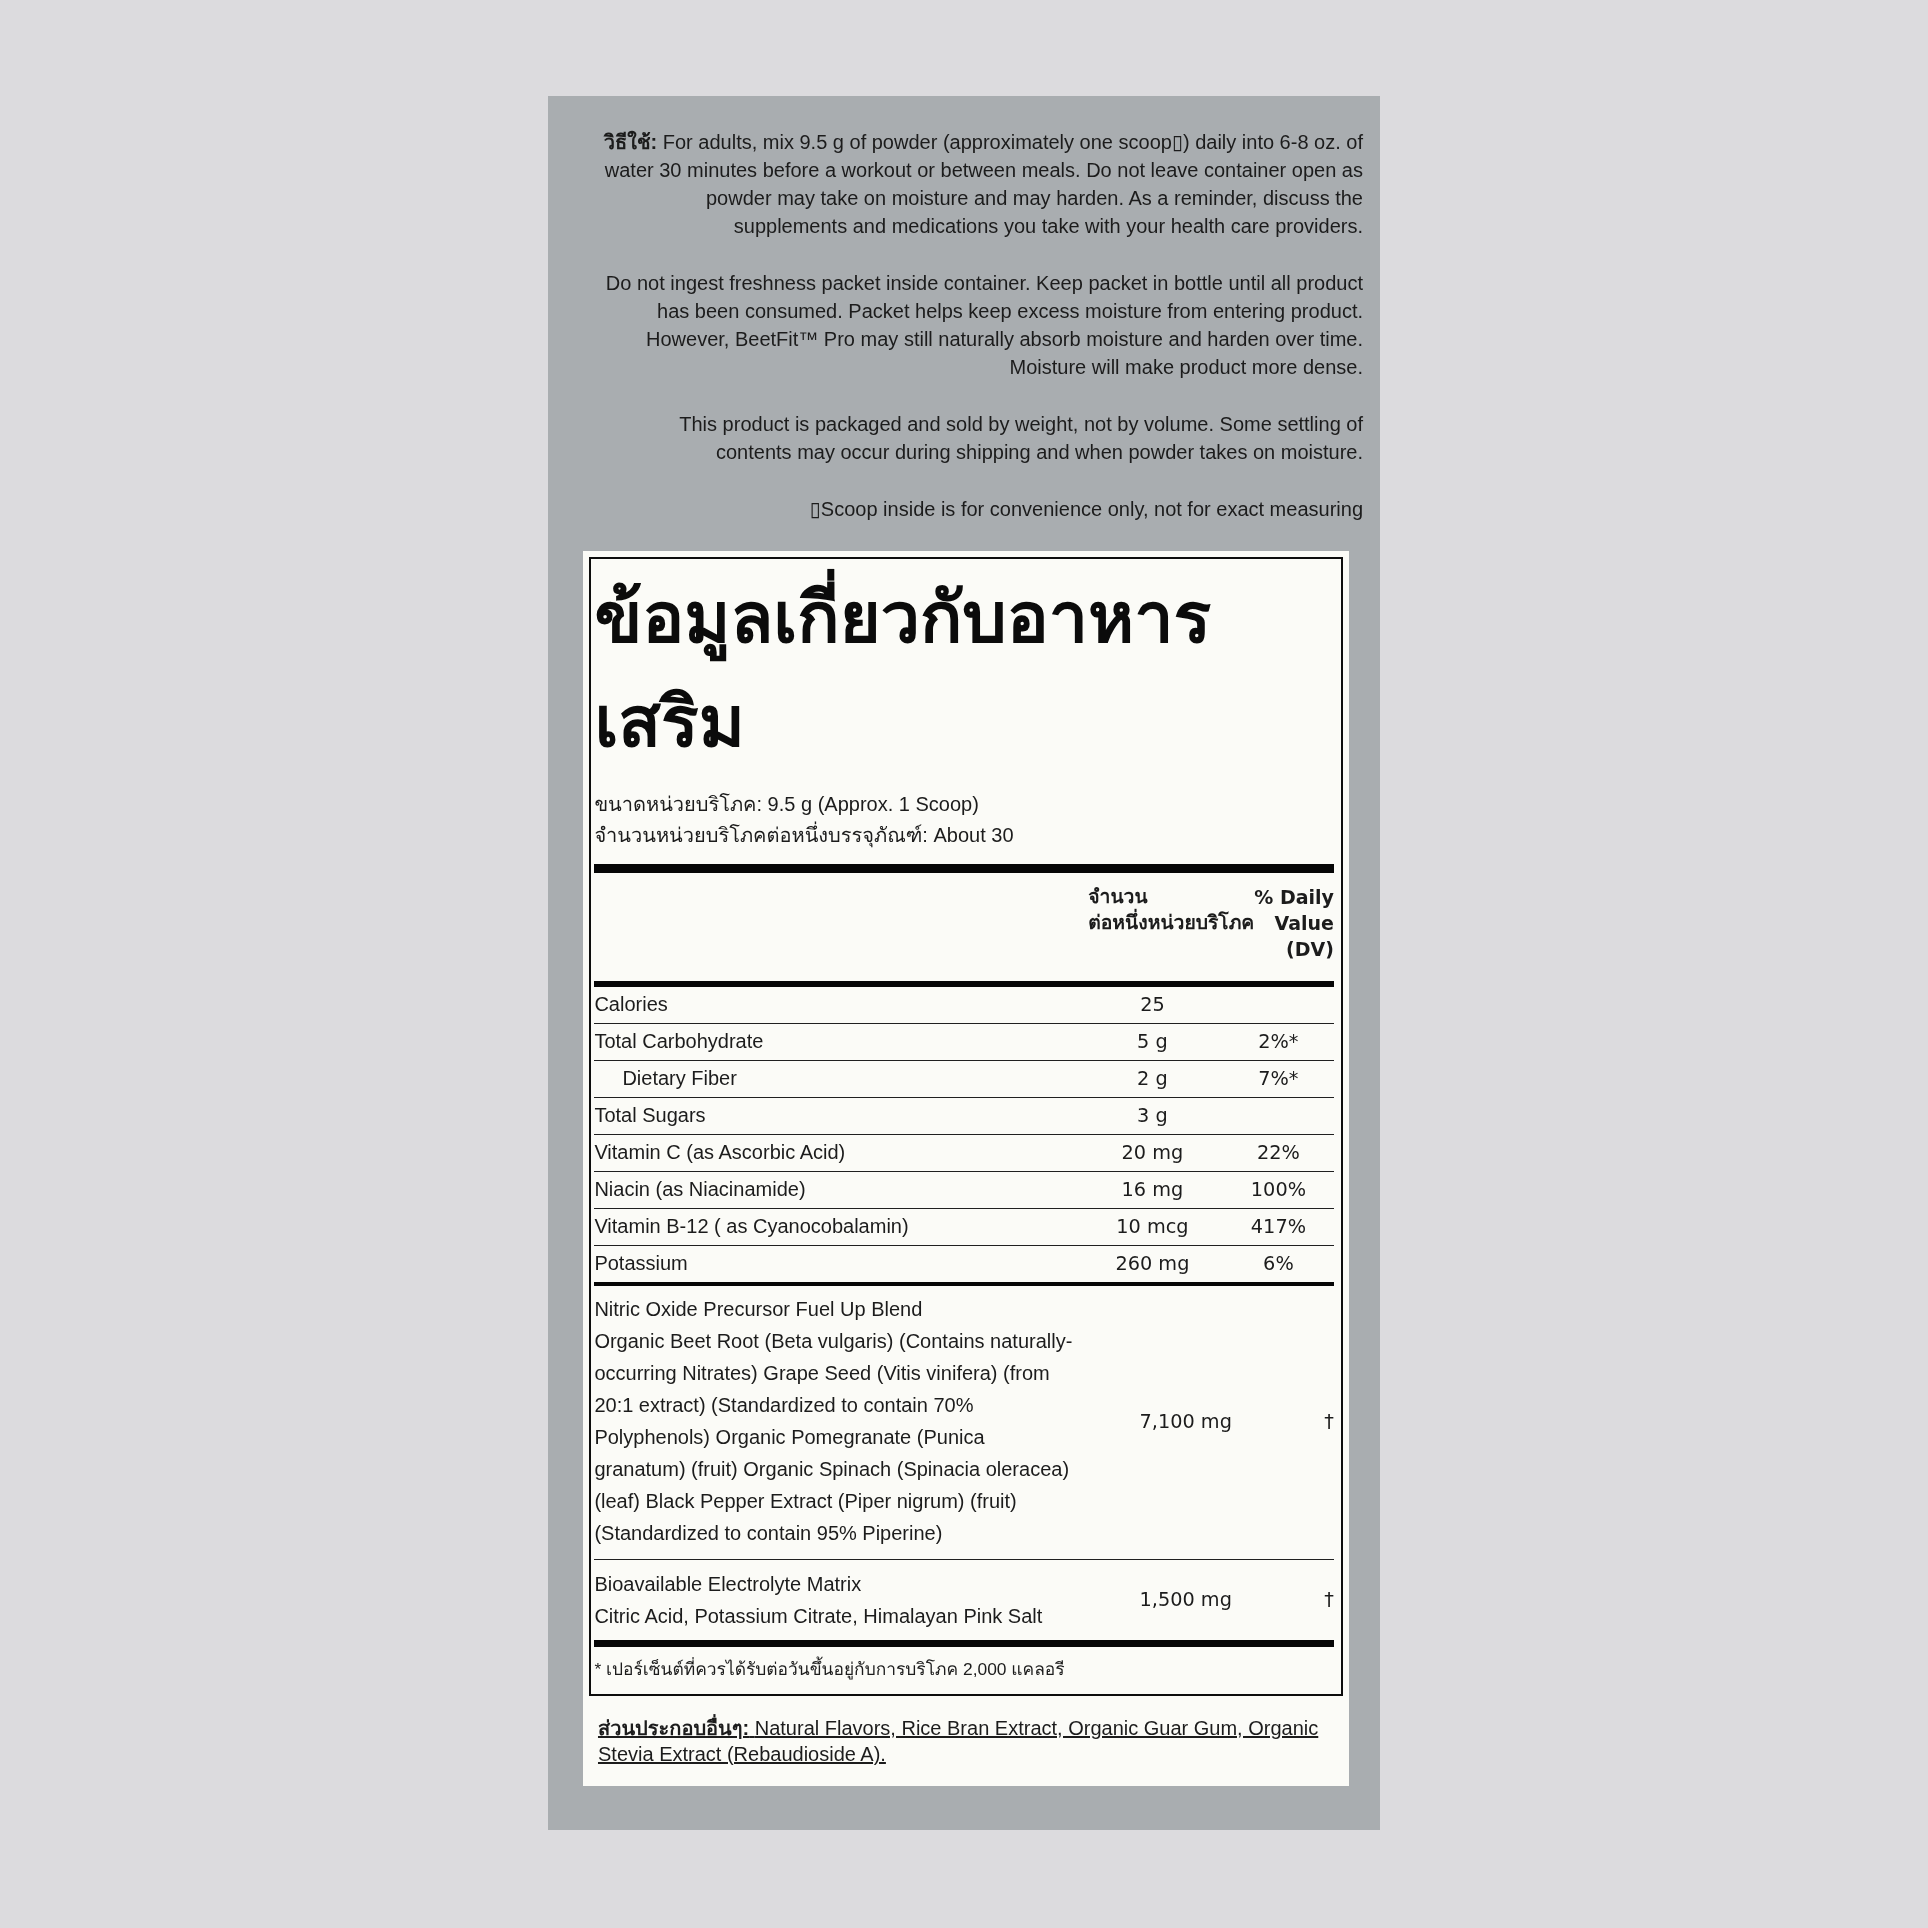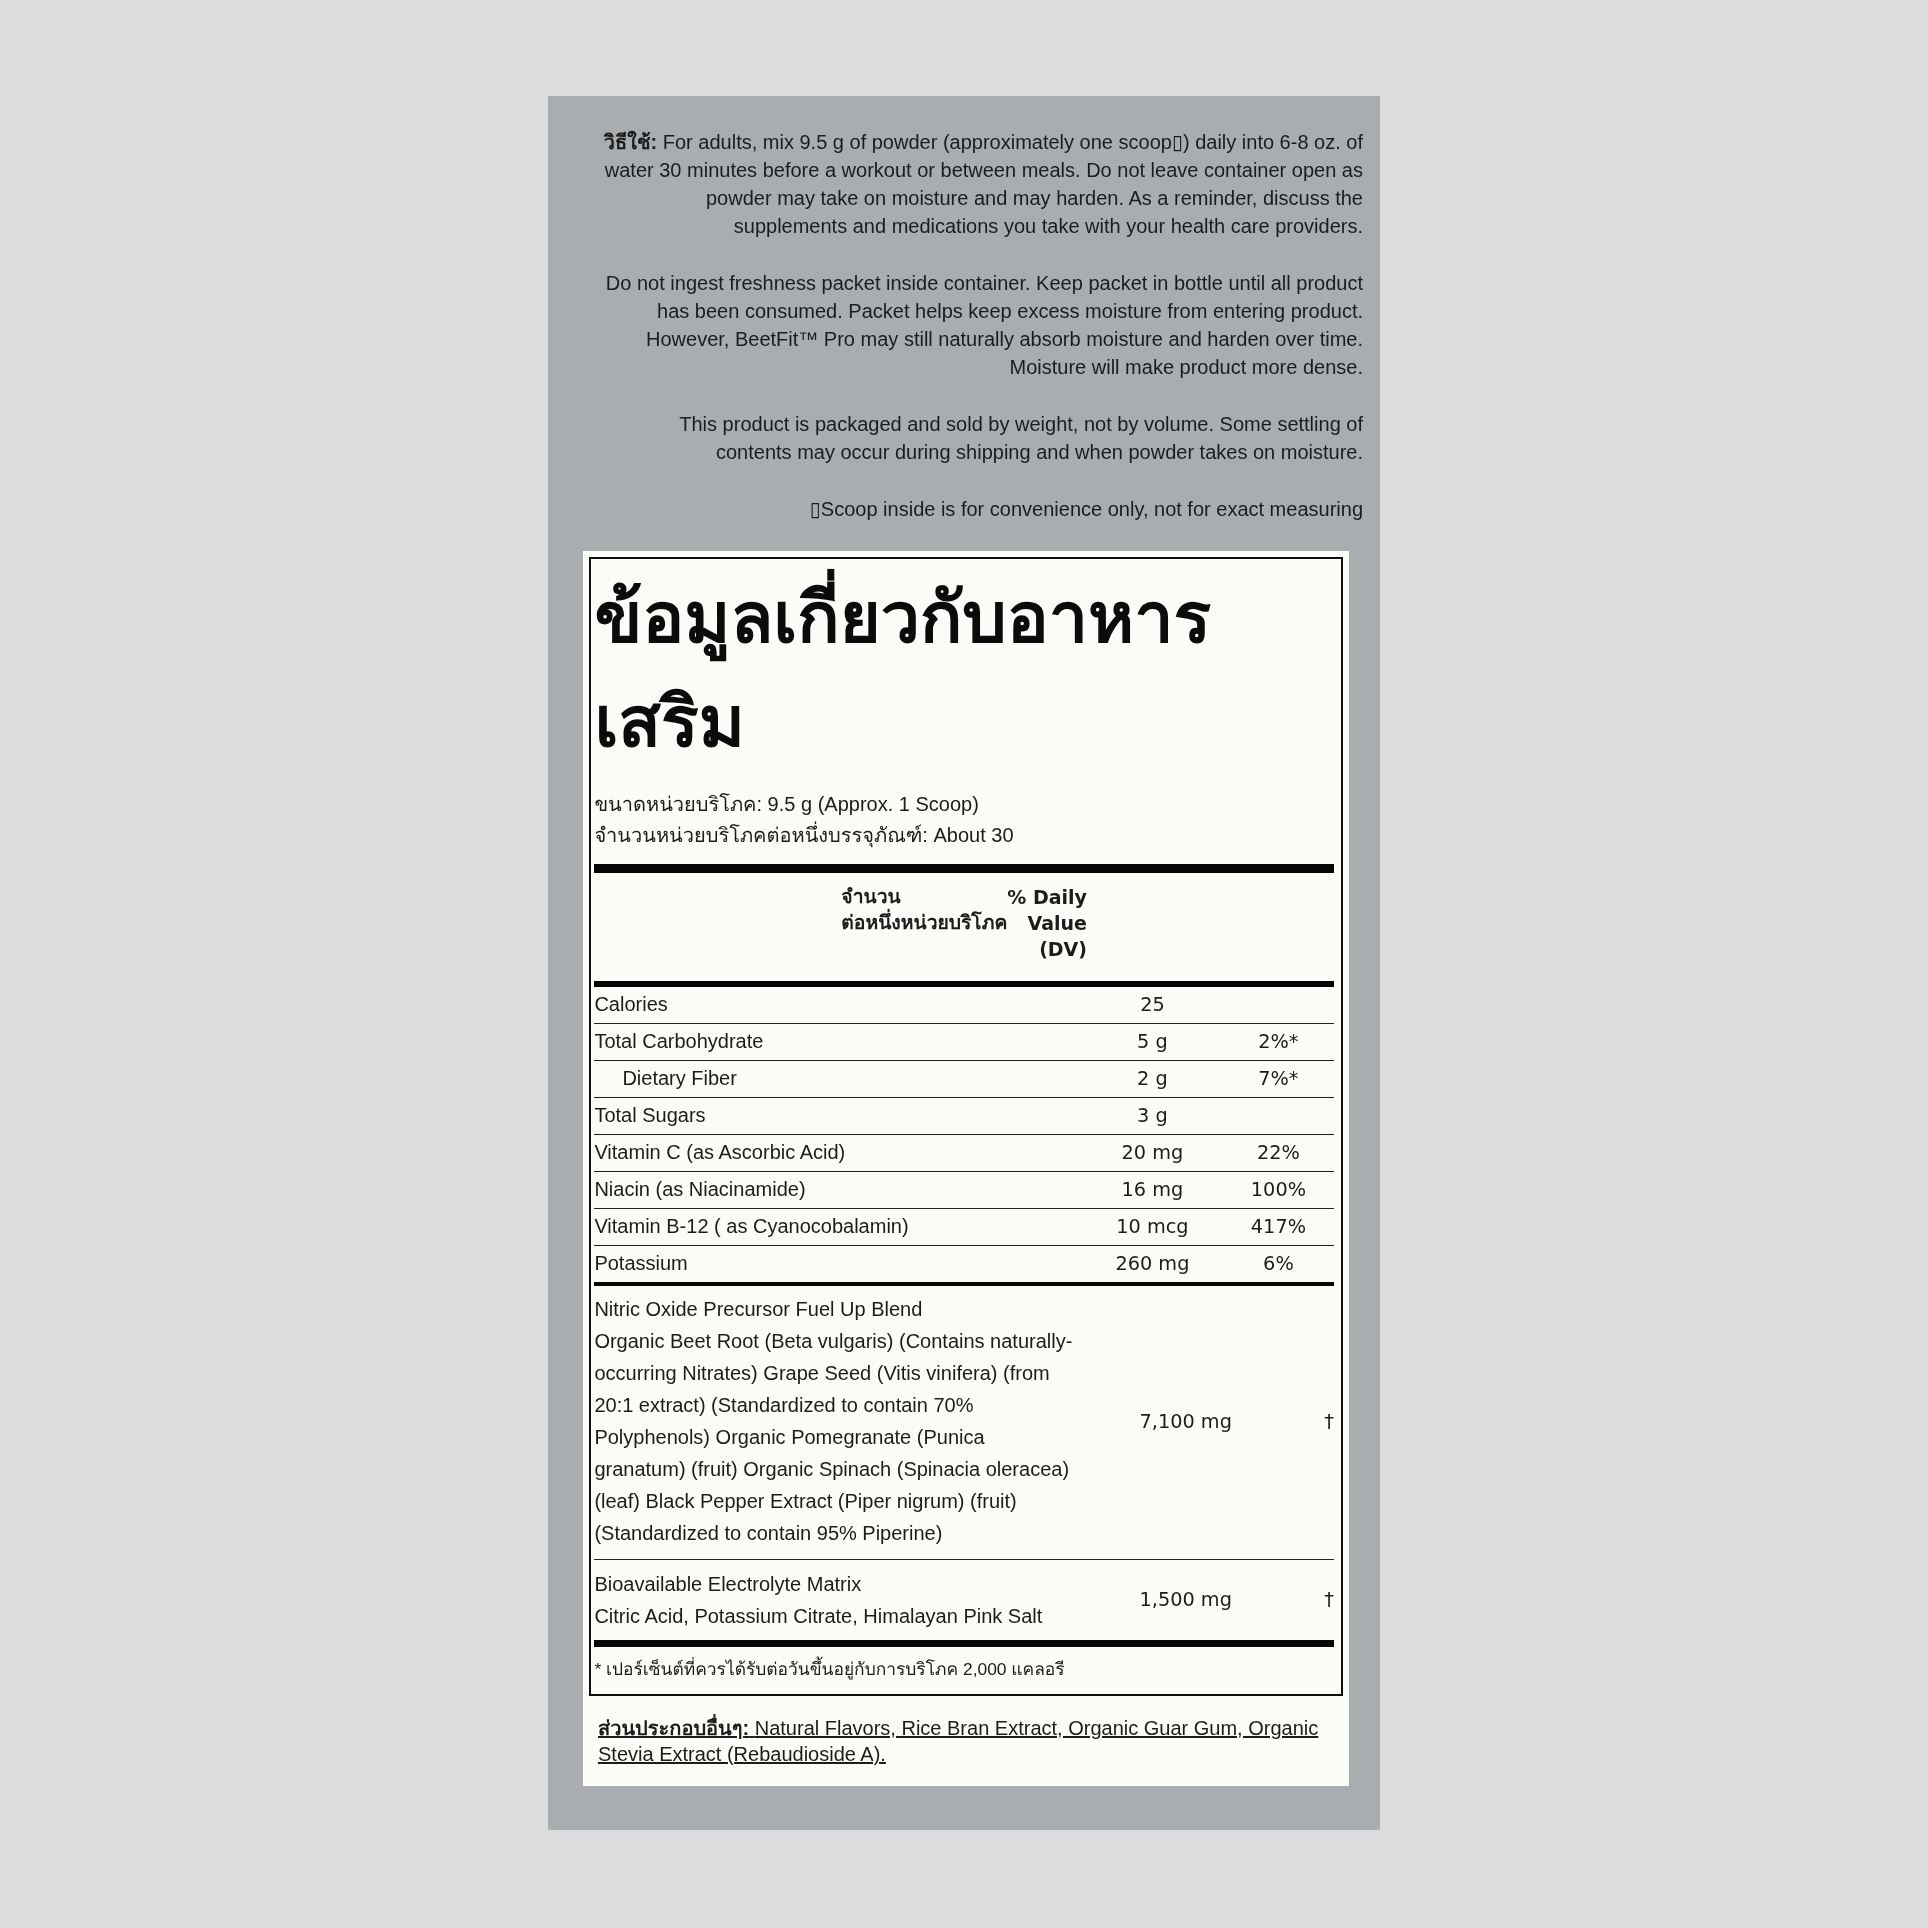--- a/index.html
+++ b/index.html
@@ -32,21 +32,21 @@
     font-size:70px;line-height:104px;font-weight:800;
     margin:3.8px 0 15px 0;color:#0b0b0b;
   }
   .f-serving{font-size:20px;line-height:31px;}
   .bar{background:#060606;}
   .bar-a{height:8.5px;margin-top:13px;}
   .bar-b{height:5.6px;}
   .bar-c{height:6.6px;}
 
   .header-row{
-    display:flex;justify-content:center;align-items:flex-start;
+    display:flex;justify-content:flex-end;align-items:flex-start;
     padding:11.3px 0 19px 0;font-weight:700;font-size:19.3px;line-height:26px;
   }
   .header-right{
     text-align:right;font-family:"DejaVu Sans",sans-serif;font-size:19px;
   }
 
   .nrow{
     display:grid;grid-template-columns:1fr 141px 111px;
     align-items:center;min-height:36px;
     border-bottom:1.9px solid #202020;font-size:20px;

